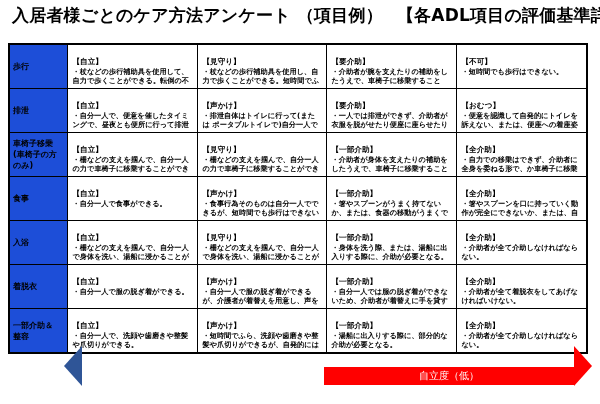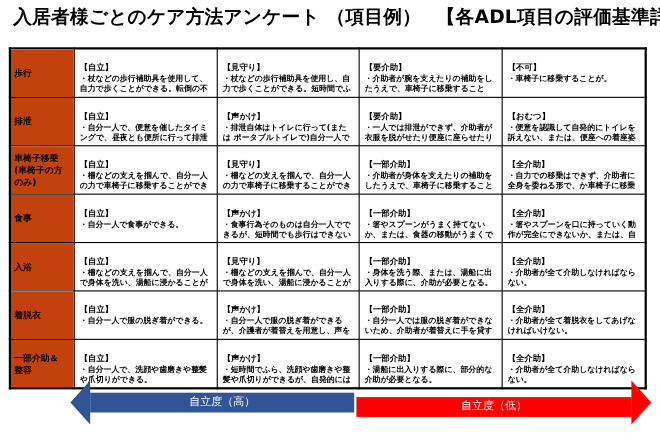--- a/index.html
+++ b/index.html
@@ -6,32 +6,32 @@
     body { width: 600px; height: 404px; position: relative; overflow: hidden;
            font-family: "DejaVu Sans", "Liberation Sans", sans-serif; color: #000; }
     .title { position: absolute; left: 12px; top: 4px; font-size: 17px; font-weight: bold;
              white-space: nowrap; letter-spacing: 0.2px; }
     .title .sub { margin-left: 14px; }
     table.grid { position: absolute; left: 8px; top: 43px; border-collapse: collapse;
                  table-layout: fixed; width: 578px; }
     table.grid td { border: 1px solid #000; height: 39px; padding: 2px; vertical-align: top;
                     overflow: hidden; position: relative; }
     table.grid { border: 2px solid #000; }
-    td.head { background: #c2410c; font-weight: bold; font-size: 8px; line-height: 11px;
+    td.head { background: #1d4ed8; font-weight: bold; font-size: 8px; line-height: 11px;
               padding: 0 3px !important; vertical-align: middle !important; }
     td.head span { display: block; }
     .cell { padding: 10px 2px 0 3px; height: 29px; overflow: hidden; font-size: 7.2px; line-height: 9.5px; }
     .cell .lvl { font-weight: bold; display: block; font-size: 7.6px; }
     .cell .desc { display: block; font-weight: bold; }
     .arrow-wrap { position: absolute; left: 64px; top: 346px; width: 528px; height: 40px; }
     .arrow-left-body { position: absolute; left: 18px; top: 11px; width: 240px; height: 18px; background: #2f5597; }
     .arrow-left-head { position: absolute; left: 0; top: 0; width: 0; height: 0;
                        border-top: 20px solid transparent; border-bottom: 20px solid transparent;
                        border-right: 18px solid #2f5597; }
-    .arrow-right-body { position: absolute; left: 260px; top: 15px; width: 250px; height: 18px; background: #ff0000; }
+    .arrow-right-body { position: absolute; left: 260px; top: 21px; width: 250px; height: 18px; background: #ff0000; }
     .arrow-right-head { position: absolute; left: 510px; top: 0; width: 0; height: 0;
                         border-top: 20px solid transparent; border-bottom: 20px solid transparent;
                         border-left: 18px solid #ff0000; }
     .arrow-label { position: absolute; top: 0; width: 100%; text-align: center; color: #fff;
                    font-size: 10px; line-height: 18px; }
   </style>
 </head>
 <body>
 
 <div class="title">
@@ -65,21 +65,21 @@
         </td>
       <td>
           <div class="cell">
             <span class="lvl">【要介助】</span>
             <span class="desc">・介助者が腕を支えたりの補助をしたうえで、車椅子に移乗することが。</span>
           </div>
         </td>
       <td>
           <div class="cell">
             <span class="lvl">【不可】</span>
-            <span class="desc">・車椅子に移乗することが。</span>
+            <span class="desc">・短時間でも歩行はできない。</span>
           </div>
         </td>
     </tr>
     <tr>
       <td class="head">
           <span>排泄</span>
         </td>
       <td>
           <div class="cell">
             <span class="lvl">【自立】</span>
@@ -251,20 +251,17 @@
             <span class="lvl">【全介助】</span>
             <span class="desc">・介助者が全て介助しなければならない。</span>
           </div>
         </td>
     </tr>
   </tbody>
 </table>
 
 <div class="arrow-wrap">
   <div class="arrow-left-head"></div>
-  <div class="arrow-left-body">
-    <span class="arrow-label">自立度（高）</span>
-  </div>
   <div class="arrow-right-body">
     <span class="arrow-label">自立度（低）</span>
   </div>
   <div class="arrow-right-head"></div>
 </div>
 
 </body></html>

